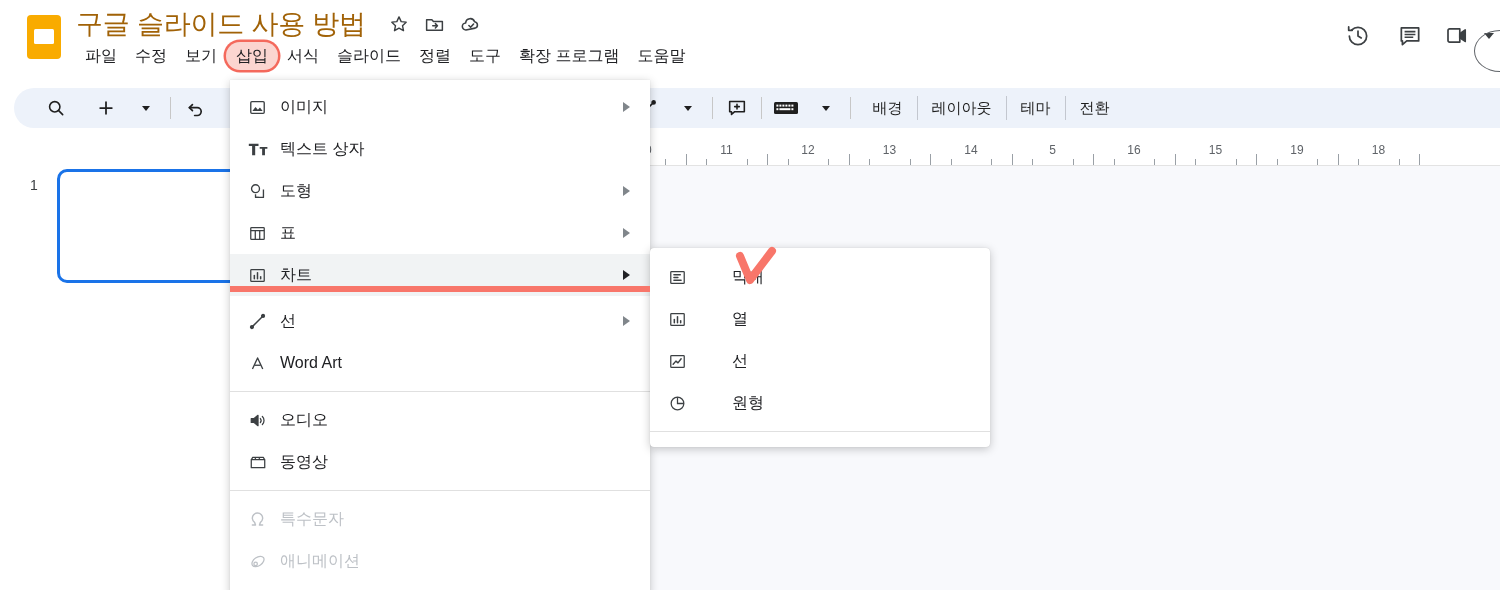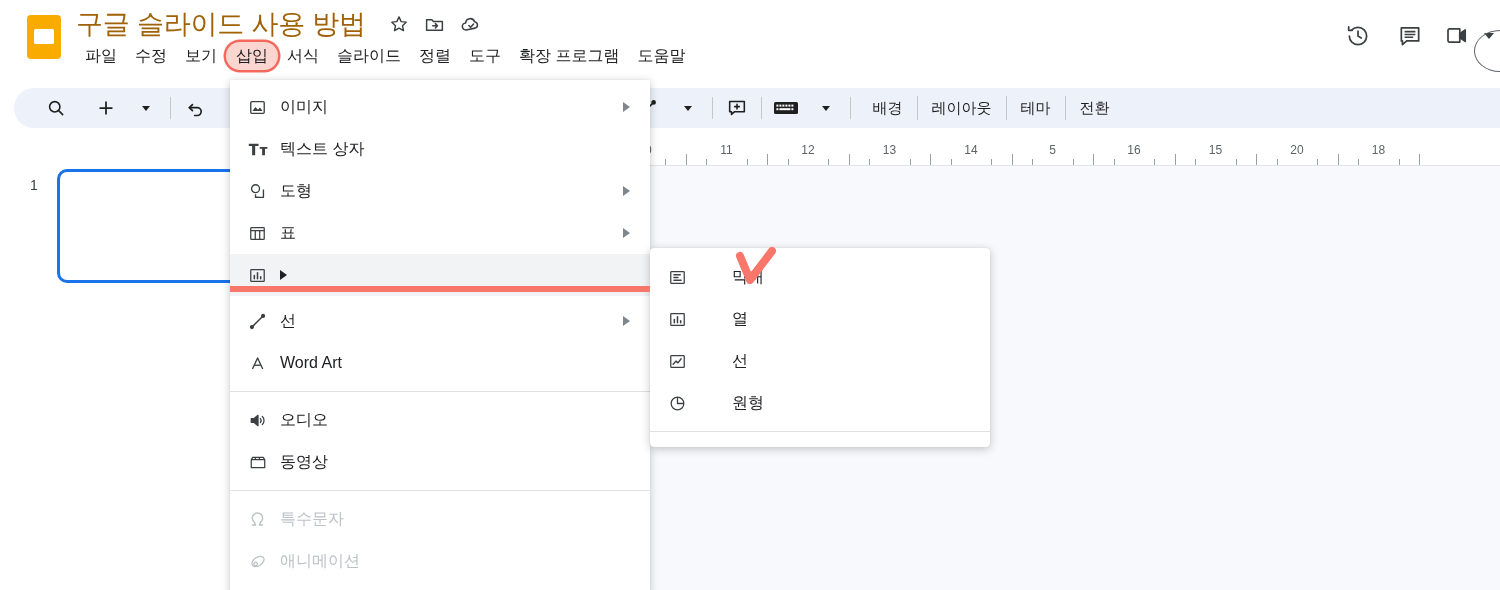--- a/index.html
+++ b/index.html
@@ -310,21 +310,21 @@
         <div class="r-num" style="left: 872px;">16</div>
         <div class="r-tick" style="left: 831.25px; height: 11px; top: 14px;"></div>
         <div class="r-tick" style="left: 851.625px; height: 6px; top: 19px;"></div>
         <div class="r-tick" style="left: 892.375px; height: 6px; top: 19px;"></div>
         <div class="r-tick" style="left: 912.75px; height: 11px; top: 14px;"></div>
         <div class="r-num" style="left: 953.5px;">15</div>
         <div class="r-tick" style="left: 912.75px; height: 11px; top: 14px;"></div>
         <div class="r-tick" style="left: 933.125px; height: 6px; top: 19px;"></div>
         <div class="r-tick" style="left: 973.875px; height: 6px; top: 19px;"></div>
         <div class="r-tick" style="left: 994.25px; height: 11px; top: 14px;"></div>
-        <div class="r-num" style="left: 1035px;">20</div>
+        <div class="r-num" style="left: 1035px;">19</div>
         <div class="r-tick" style="left: 994.25px; height: 11px; top: 14px;"></div>
         <div class="r-tick" style="left: 1014.62px; height: 6px; top: 19px;"></div>
         <div class="r-tick" style="left: 1055.38px; height: 6px; top: 19px;"></div>
         <div class="r-tick" style="left: 1075.75px; height: 11px; top: 14px;"></div>
         <div class="r-num" style="left: 1116.5px;">18</div>
         <div class="r-tick" style="left: 1075.75px; height: 11px; top: 14px;"></div>
         <div class="r-tick" style="left: 1096.12px; height: 6px; top: 19px;"></div>
         <div class="r-tick" style="left: 1136.88px; height: 6px; top: 19px;"></div>
         <div class="r-tick" style="left: 1157.25px; height: 11px; top: 14px;"></div>
       </div>
@@ -388,20 +388,21 @@
       <span class="m-ico">
         <svg width="19" height="19" viewBox="0 0 24 24" fill="none" stroke="currentColor" stroke-width="1.6">
           <rect x="3.5" y="4.5" width="17" height="15" rx="1"></rect>
           <g stroke-width="1.9" stroke-linecap="round">
               <path d="M8 16v-4"></path>
               <path d="M12 16V8.5"></path>
               <path d="M16 16v-2.5"></path>
             </g>
         </svg>
       </span>
+      <span class="m-lbl">차트</span>
       <span class="m-arrow"></span>
     </div>
 
     <div class="mrow" style="margin-top:4px;">
       <span class="m-ico">
         <svg width="19" height="19" viewBox="0 0 24 24" fill="none" stroke="currentColor" stroke-width="1.9" stroke-linecap="round">
           <path d="M5.5 18.5L18 6"></path>
             <circle cx="19" cy="5" r="1.7" fill="currentColor"></circle>
             <circle cx="5" cy="19" r="1.7" fill="currentColor"></circle>
         </svg>

